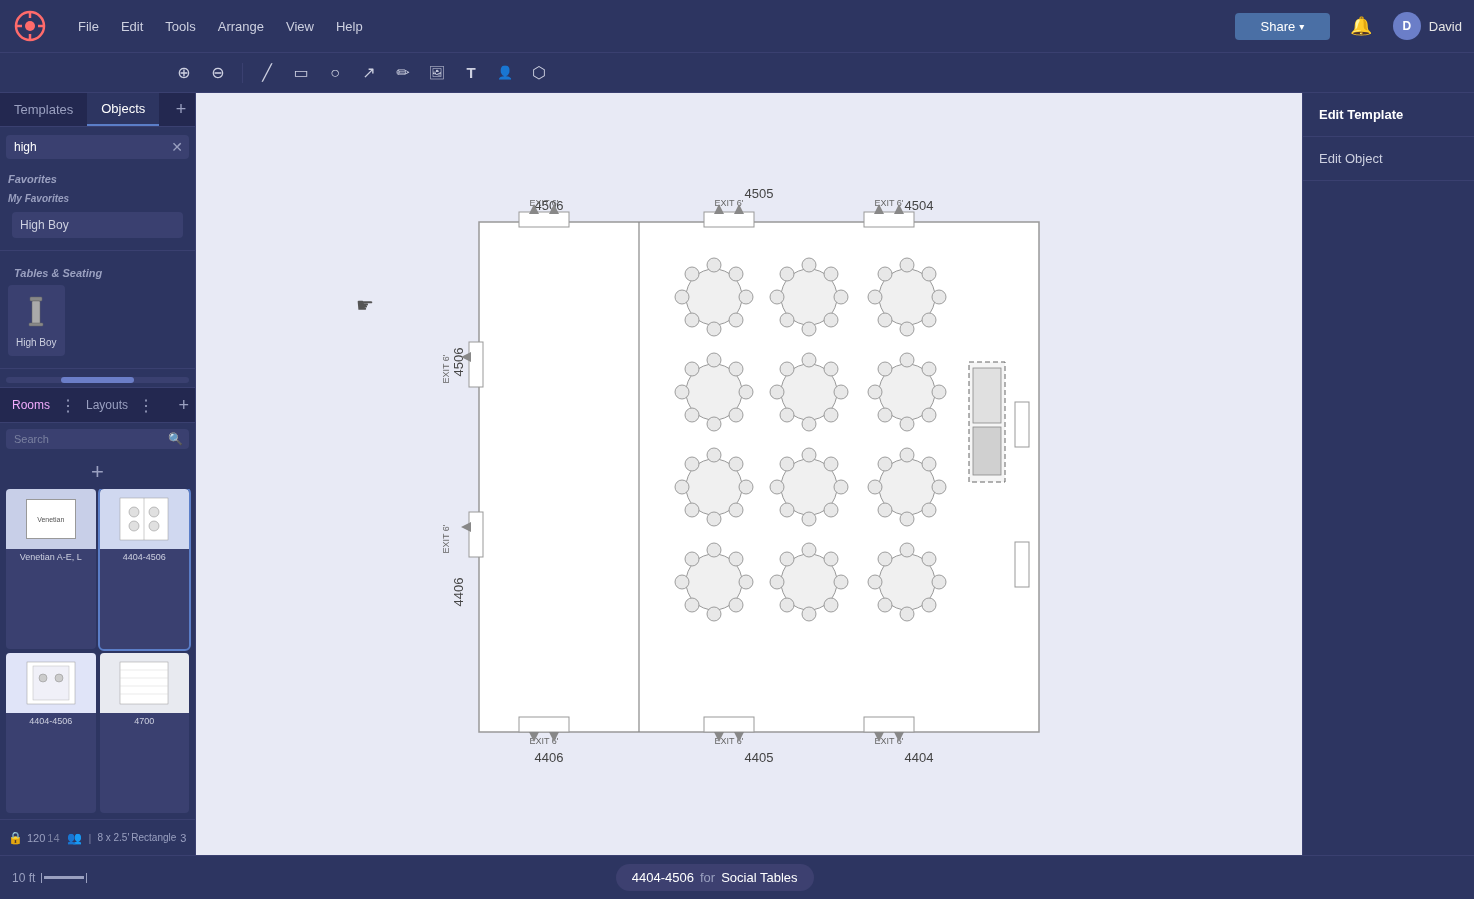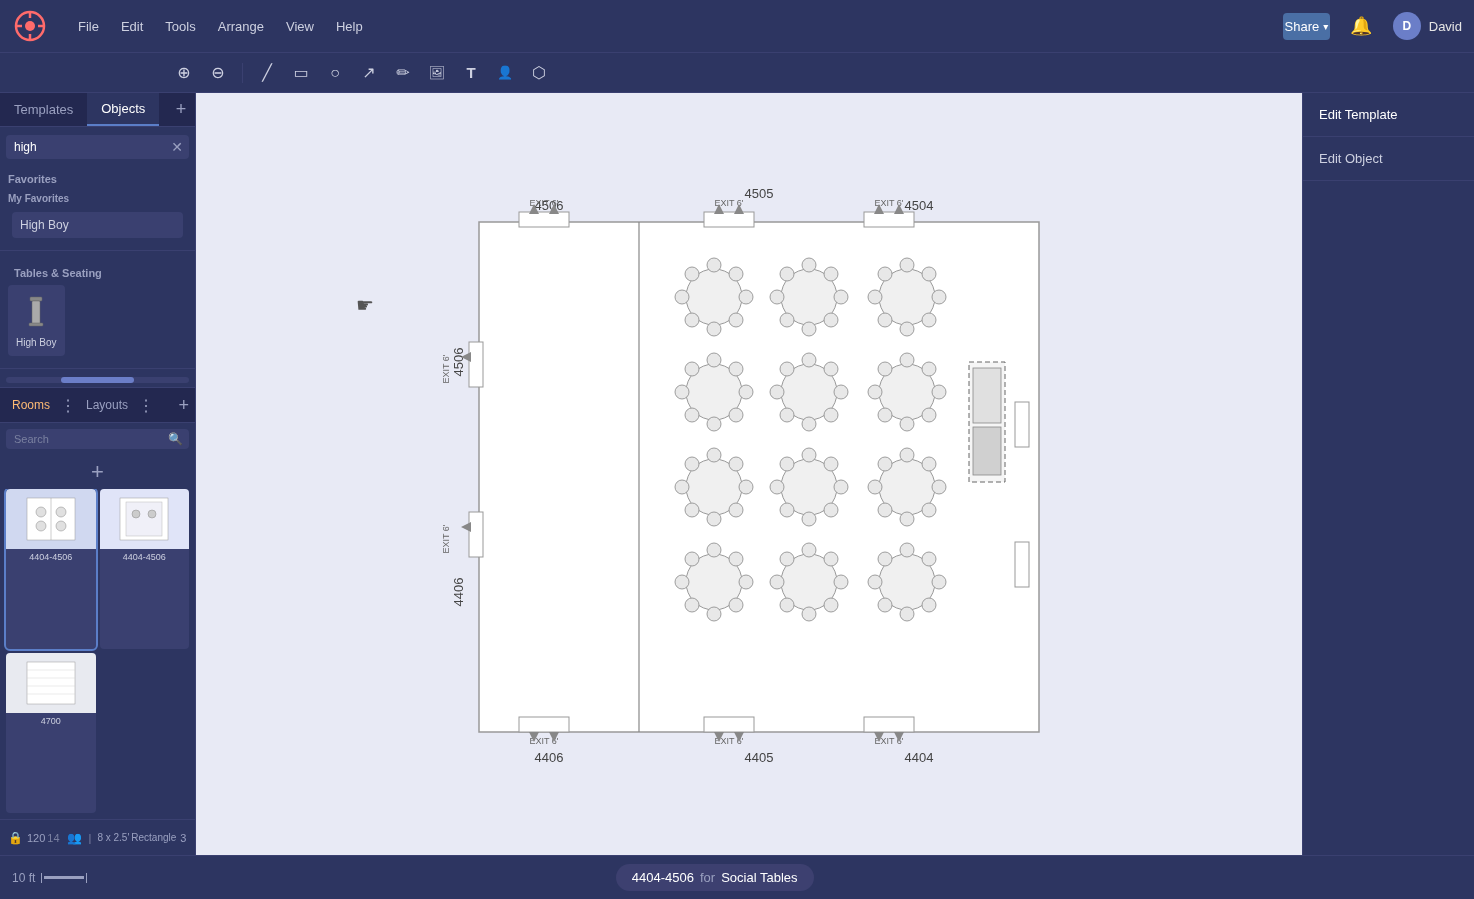--- a/index.html
+++ b/index.html
@@ -5,21 +5,21 @@
     * { box-sizing: border-box; margin: 0; padding: 0; }
     body { font-family: -apple-system, BlinkMacSystemFont, 'Segoe UI', sans-serif; background: #2d3561; color: #fff; width: 1474px; height: 899px; overflow: hidden; display: flex; flex-direction: column; }
 
     
     .menubar { height: 53px; background: #2d3561; display: flex; align-items: center; padding: 0 12px; gap: 20px; border-bottom: 1px solid #3a4070; flex-shrink: 0; }
     .logo { width: 36px; height: 36px; display: flex; align-items: center; justify-content: center; margin-right: 8px; }
     .logo svg { width: 36px; height: 36px; }
     .menu-items { display: flex; gap: 18px; }
     .menu-item { font-size: 13px; color: #cdd0e0; cursor: pointer; padding: 4px 2px; }
     .spacer { flex: 1; }
-    .share-btn { background: #4a6fa5; border: none; color: #fff; font-size: 13px; padding: 6px 2px; border-radius: 4px; cursor: pointer; display: flex; align-items: center; gap: 4px; }
+    .share-btn { background: #4a6fa5; border: none; color: #fff; font-size: 13px; padding: 6px 26px; border-radius: 4px; cursor: pointer; display: flex; align-items: center; gap: 4px; }
     .share-btn .chevron { font-size: 10px; }
     .notif-icon { font-size: 18px; color: #cdd0e0; cursor: pointer; }
     .user-area { display: flex; align-items: center; gap: 8px; cursor: pointer; }
     .avatar { width: 28px; height: 28px; border-radius: 50%; background: #6b7ec8; display: flex; align-items: center; justify-content: center; font-size: 12px; font-weight: 600; }
     .username { font-size: 13px; color: #e5e5e5; }
 
     
     .toolbar { height: 40px; background: #2d3561; display: flex; align-items: center; padding: 0 170px; gap: 6px; border-bottom: 1px solid #3a4070; flex-shrink: 0; }
     .tool-btn { width: 28px; height: 28px; display: flex; align-items: center; justify-content: center; border-radius: 4px; cursor: pointer; color: #cdd0e0; font-size: 16px; border: none; background: transparent; }
     .tool-sep { width: 1px; height: 20px; background: #3a4070; margin: 0 4px; }
@@ -36,36 +36,36 @@
     .tab.active { color: #fff; border-bottom: 2px solid #5b7ec8; background: #2d3561; }
     .tab-add { width: 28px; height: 28px; display: flex; align-items: center; justify-content: center; cursor: pointer; color: #9aa0c0; font-size: 18px; margin-left: auto; }
 
     
     .search-box { position: relative; margin: 8px 6px; }
     .search-box input { width: 100%; background: #3a4070; border: none; color: #fff; padding: 5px 28px 5px 8px; border-radius: 4px; font-size: 12px; outline: none; }
     .search-box input::placeholder { color: #7a80a0; }
     .search-clear { position: absolute; right: 6px; top: 50%; transform: translateY(-50%); color: #9aa0c0; cursor: pointer; font-size: 14px; }
 
     
-    .section-title { font-size: 11px; font-weight: 700; color: #9aa0c0; padding: 6px 8px 4px; text-transform: none; }
+    .section-title { font-size: 11px; font-weight: 700; color: #9aa0c0; padding: 6px 8px 4px; text-transform: none; font-style: italic; }
 
     
     .favorites-item { margin: 4px 6px; background: #3a4070; border-radius: 4px; padding: 6px 8px; font-size: 12px; color: #cdd0e0; cursor: pointer; }
 
     
     .tables-section { padding: 4px 6px; }
     .object-card { display: inline-flex; flex-direction: column; align-items: center; padding: 8px; background: #3a4070; border-radius: 4px; cursor: pointer; margin: 2px; }
     .object-icon { width: 40px; height: 40px; display: flex; align-items: center; justify-content: center; }
     .object-label { font-size: 10px; color: #cdd0e0; margin-top: 4px; }
 
     
     .divider { height: 1px; background: #3a4070; margin: 6px 0; }
     .rooms-layouts-bar { display: flex; align-items: center; background: #232850; border-top: 1px solid #3a4070; border-bottom: 1px solid #3a4070; padding: 0 6px; height: 36px; }
     .rl-tab { font-size: 12px; color: #9aa0c0; cursor: pointer; padding: 4px 6px; }
-    .rl-tab.active { color: #fdba74; }
+    .rl-tab.active { color: #f0abfc; }
     .rl-dots { font-size: 16px; color: #9aa0c0; cursor: pointer; padding: 0 4px; }
     .rl-add { font-size: 18px; color: #9aa0c0; cursor: pointer; margin-left: auto; }
     .search-small { position: relative; margin: 6px; }
     .search-small input { width: 100%; background: #3a4070; border: none; color: #fff; padding: 4px 24px 4px 8px; border-radius: 4px; font-size: 11px; outline: none; }
     .search-small input::placeholder { color: #7a80a0; }
     .search-small .search-icon-sm { position: absolute; right: 6px; top: 50%; transform: translateY(-50%); color: #9aa0c0; font-size: 12px; }
 
     
     .layouts-grid { display: grid; grid-template-columns: 1fr 1fr; gap: 4px; padding: 0 6px 6px; overflow-y: auto; flex: 1; }
     .layout-thumb { background: #3a4070; border-radius: 4px; overflow: hidden; cursor: pointer; }
@@ -78,21 +78,21 @@
 
     
     .canvas-area { flex: 1; background: #e8eaf5; position: relative; overflow: hidden; }
 
     
     .floor-plan { position: absolute; top: 50%; left: 50%; transform: translate(-50%, -50%); }
 
     
     .right-panel { width: 172px; background: #2d3561; border-left: 1px solid #3a4070; display: flex; flex-direction: column; flex-shrink: 0; }
     .right-panel-item { padding: 14px 16px; font-size: 13px; color: #cdd0e0; cursor: pointer; border-bottom: 1px solid #3a4070; }
-    .right-panel-item.active { color: #fff; font-weight: 400; }
+    .right-panel-item.active { color: #fff; font-weight: 700; }
 
     
     .bottom-bar { height: 44px; background: #2d3561; border-top: 1px solid #3a4070; display: flex; align-items: center; justify-content: space-between; padding: 0 12px; flex-shrink: 0; }
     .scale-info { display: flex; align-items: center; gap: 6px; font-size: 12px; color: #9aa0c0; }
     .scale-line { display: flex; align-items: center; gap: 2px; }
     .scale-bar { width: 40px; height: 3px; background: #9aa0c0; position: relative; }
     .room-badge { background: #3d4070; border-radius: 20px; padding: 6px 16px; font-size: 13px; color: #fff; display: flex; align-items: center; gap: 6px; }
     .room-badge .for-text { color: #9aa0c0; }
 
     
@@ -203,20 +203,26 @@
     <div class="search-small">
       <input type="text" placeholder="Search" style="">
       <span class="search-icon-sm">🔍</span>
     </div>
 
     <div style="text-align:center; padding: 4px 0;">
       <span style="font-size:22px; color:#9aa0c0; cursor:pointer;">+</span>
     </div>
 
     <div class="layouts-grid">
+      <div class="layout-thumb">
+        <div class="layout-thumb-img" style="background:#c8cfe8; font-size:8px; color:#444; display:flex; flex-direction:column; align-items:center; justify-content:center;">
+          <div style="width:50px;height:40px;background:#fff;border:1px solid #999;display:flex;align-items:center;justify-content:center;font-size:7px;color:#555;">Venetian</div>
+        </div>
+        <div class="layout-thumb-label">Venetian A-E, L</div>
+      </div>
       <div class="layout-thumb selected">
         <div class="layout-thumb-img" style="background:#d0d8f0;">
           <svg width="56" height="50" viewBox="0 0 56 50">
             <rect x="4" y="4" width="48" height="42" fill="#fff" stroke="#999" stroke-width="0.5"></rect>
             <line x1="28" y1="4" x2="28" y2="46" stroke="#999" stroke-width="0.5"></line>
             <circle cx="18" cy="18" r="5" fill="#e0e0e0" stroke="#888" stroke-width="0.5"></circle>
             <circle cx="38" cy="18" r="5" fill="#e0e0e0" stroke="#888" stroke-width="0.5"></circle>
             <circle cx="18" cy="32" r="5" fill="#e0e0e0" stroke="#888" stroke-width="0.5"></circle>
             <circle cx="38" cy="32" r="5" fill="#e0e0e0" stroke="#888" stroke-width="0.5"></circle>
           </svg>

